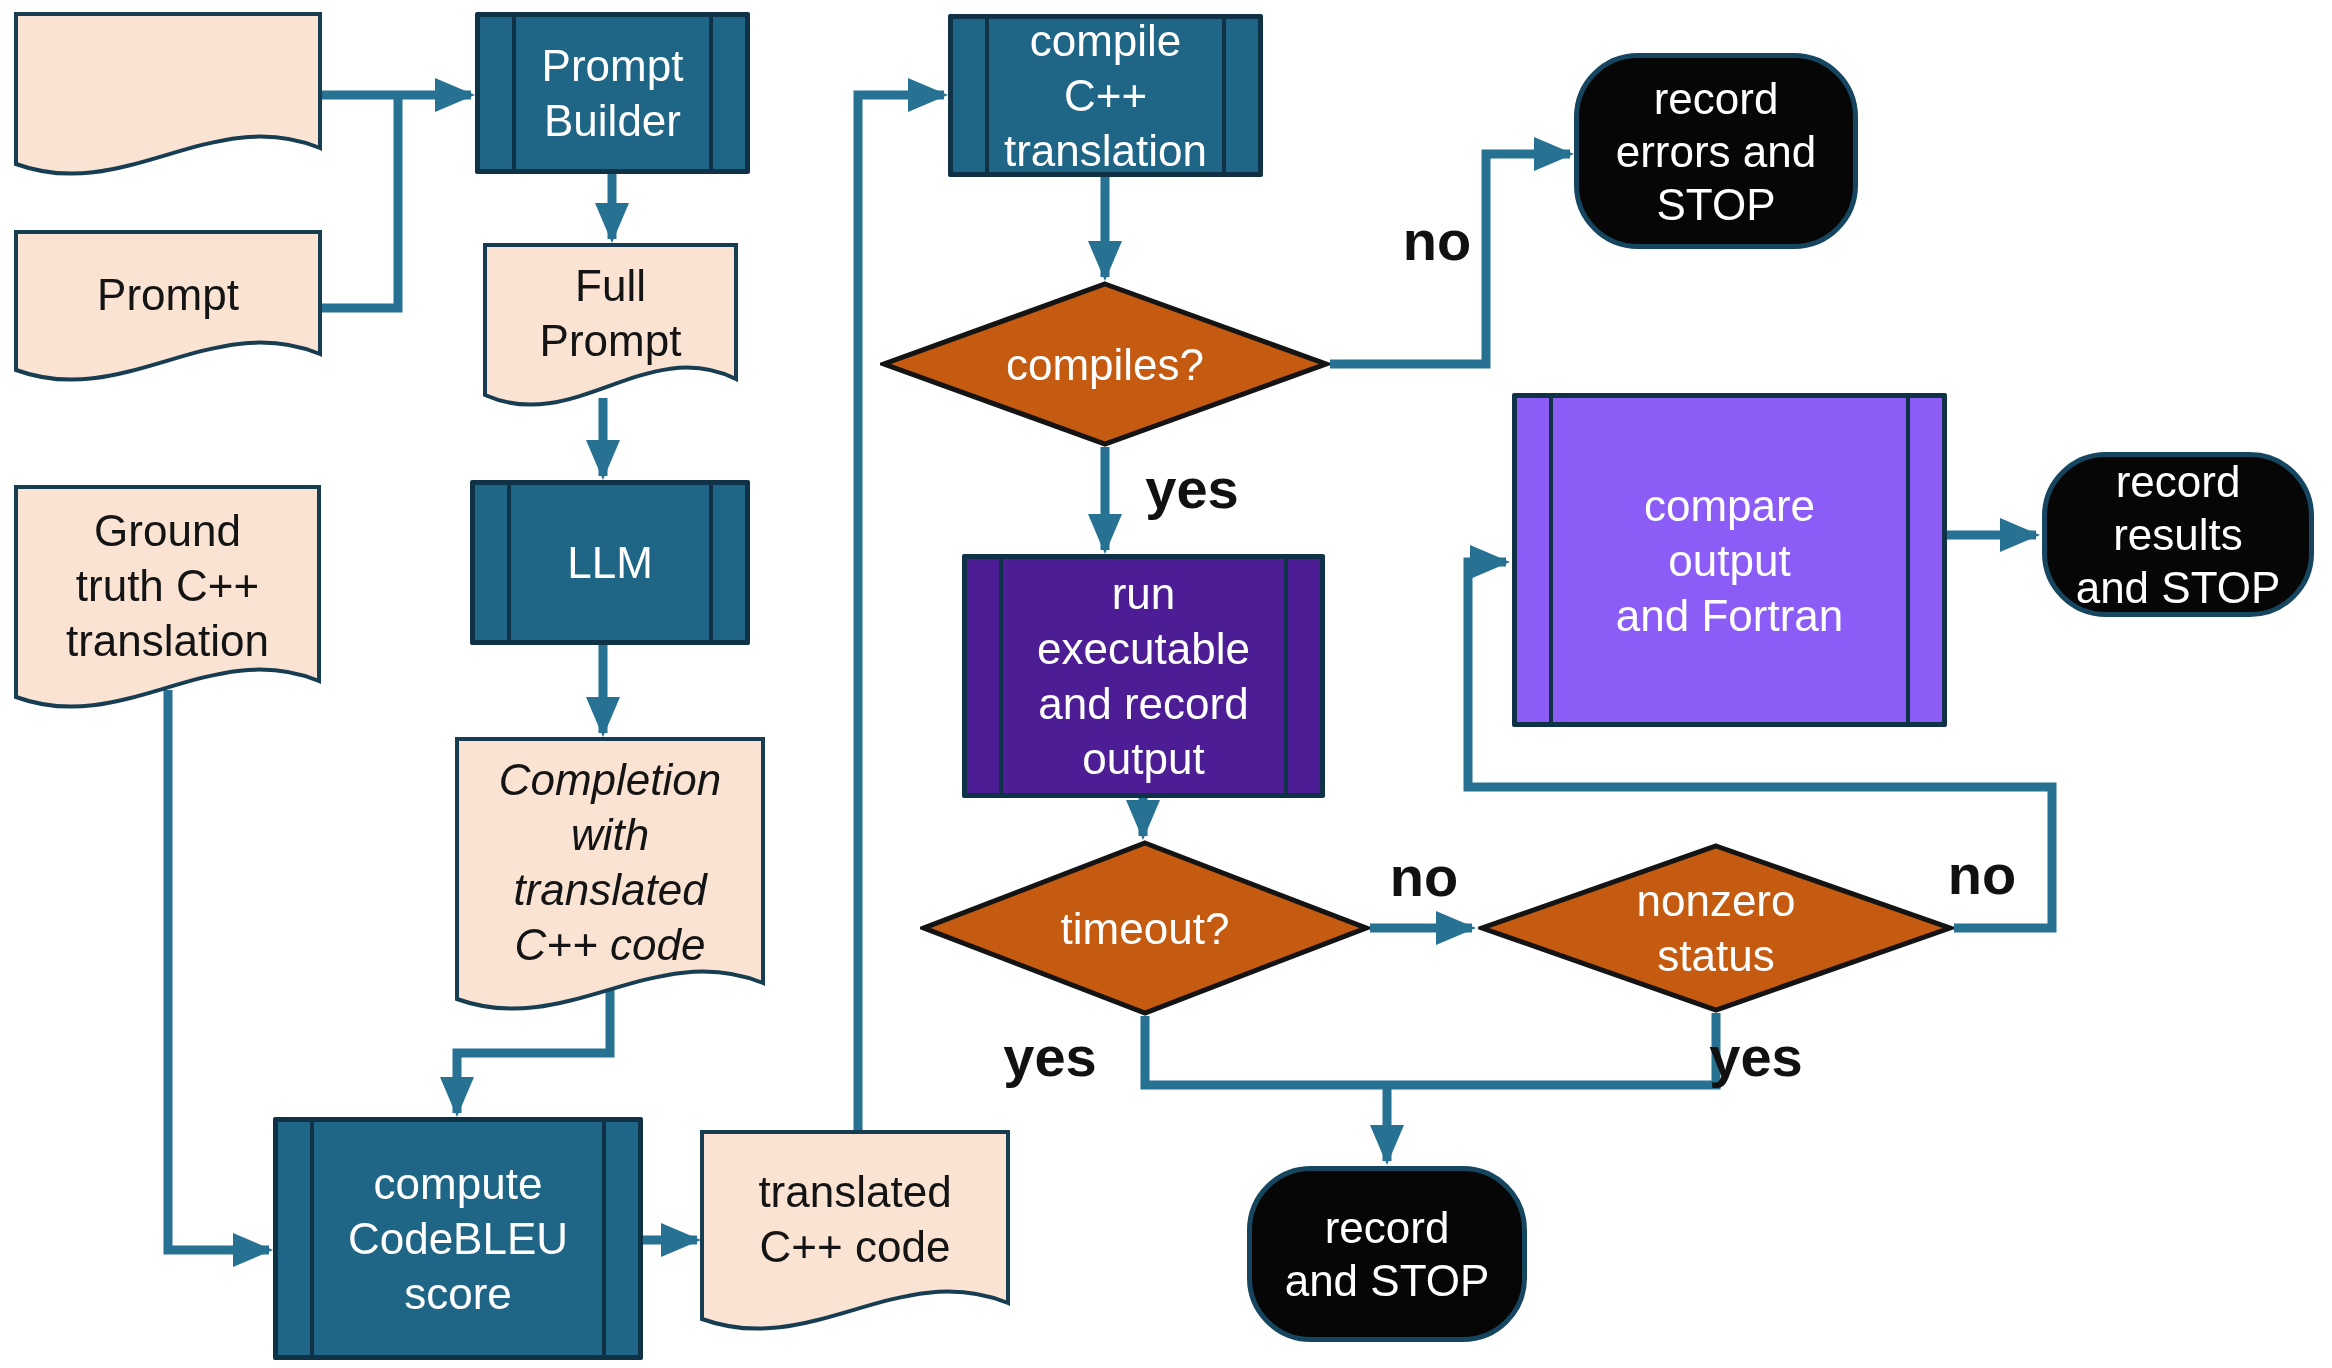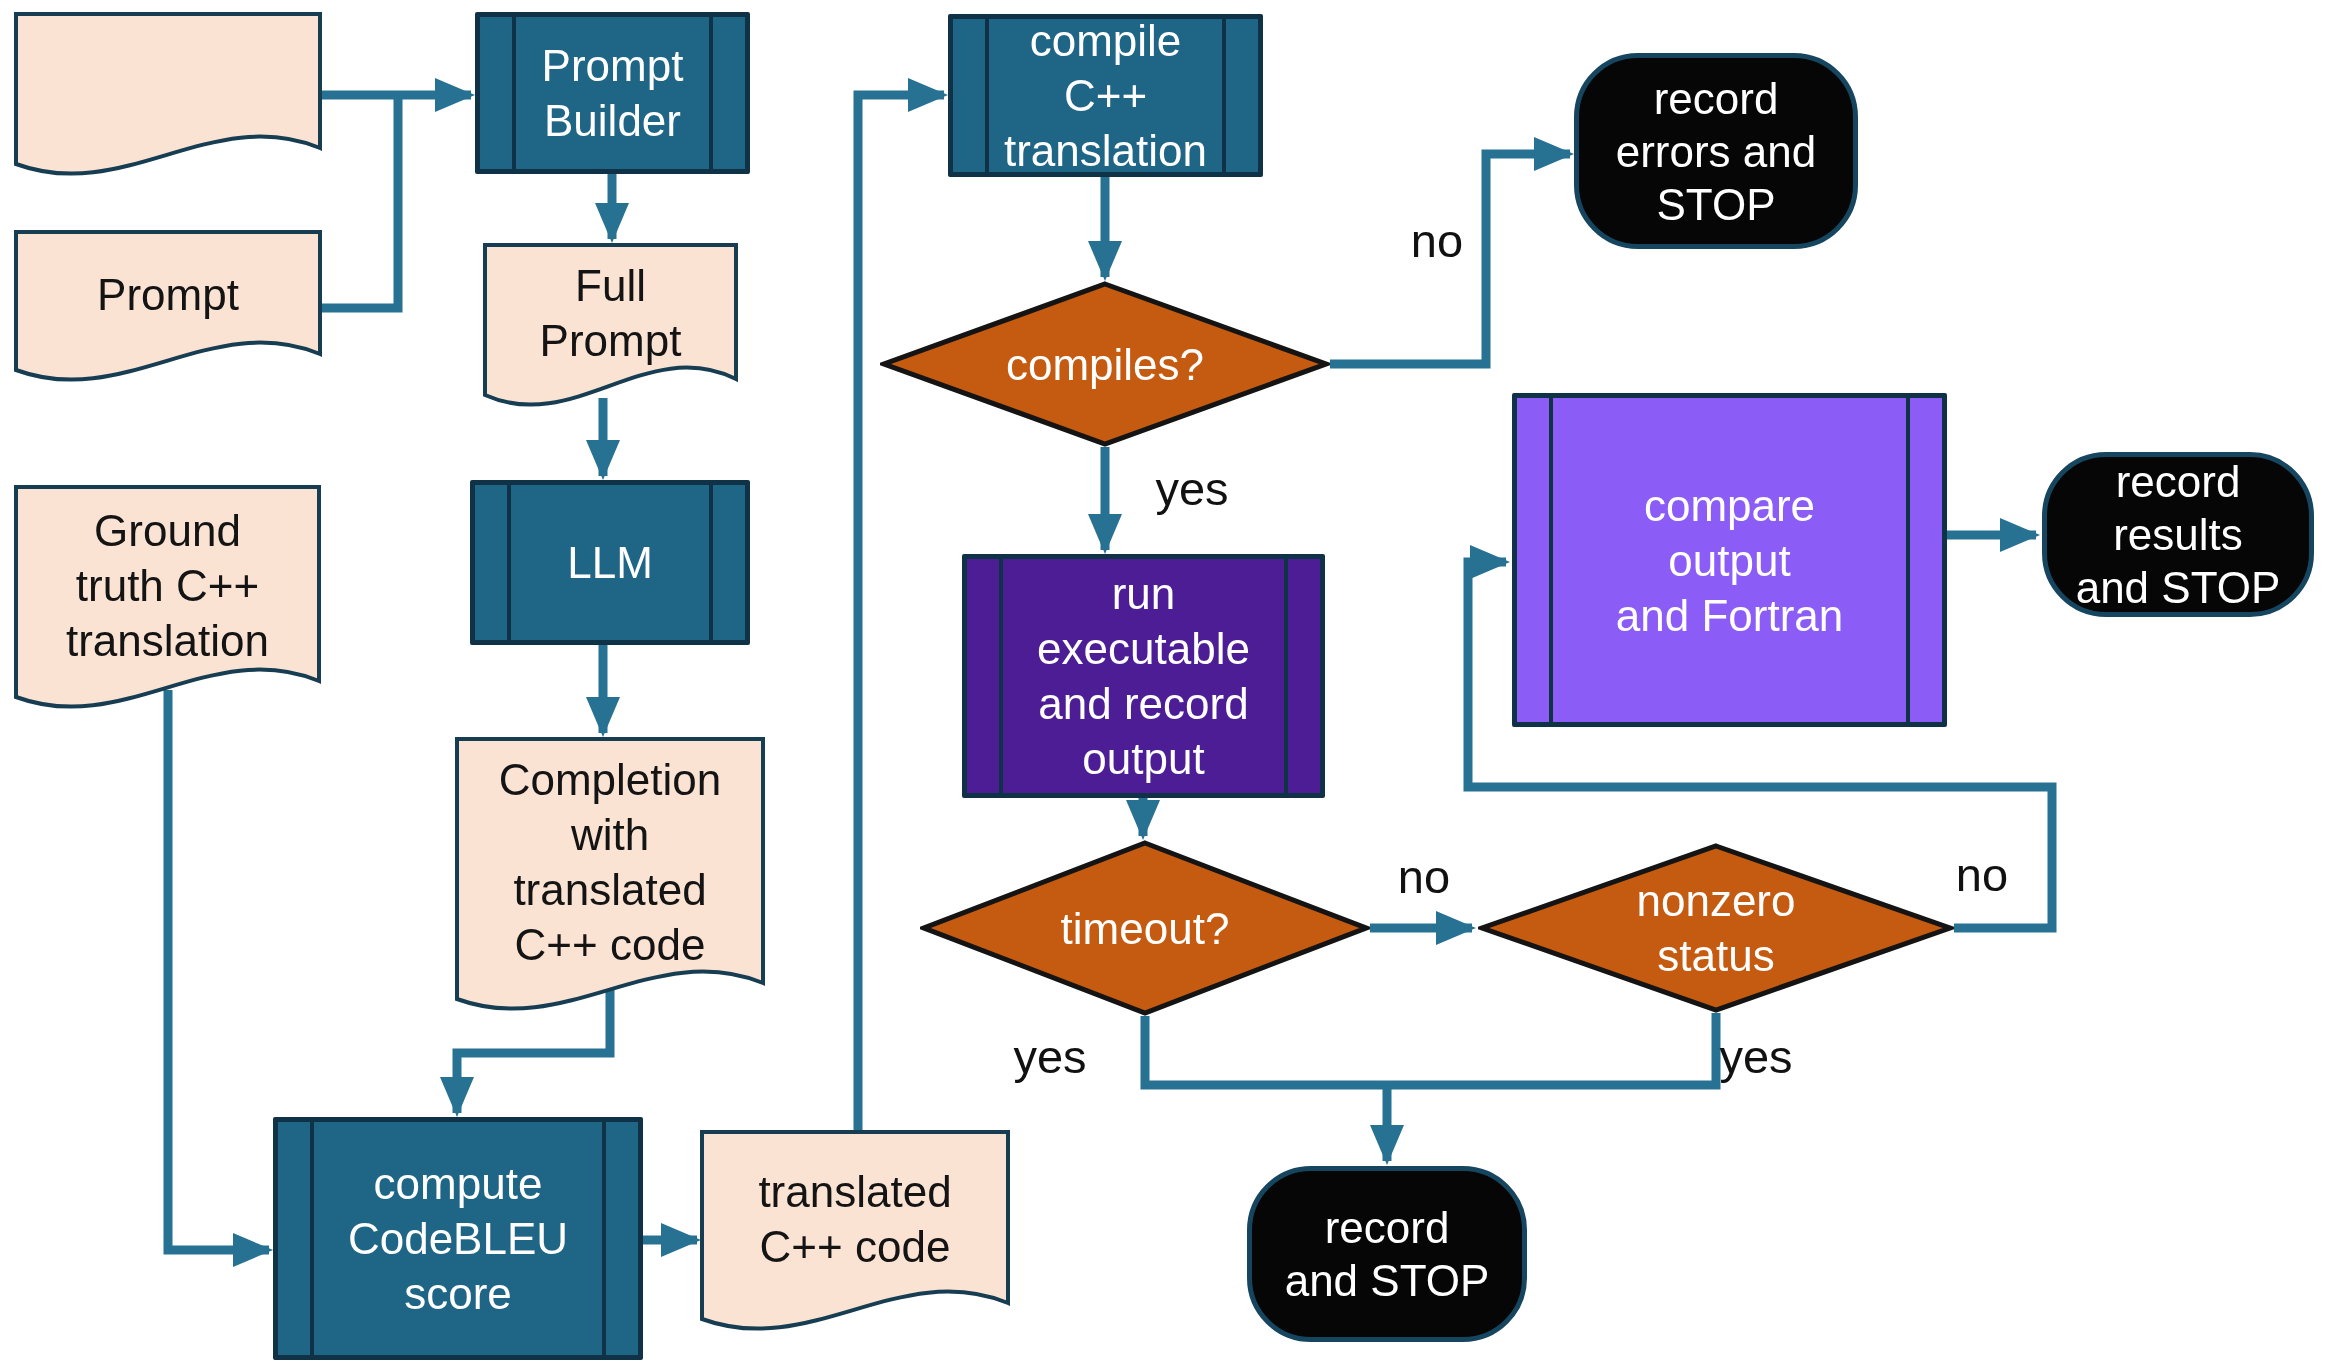--- a/index.html
+++ b/index.html
@@ -20,21 +20,21 @@
     text-align: center; font-size: 44px; line-height: 55px; pointer-events: none;
   }
   .node.process {
     border-style: solid; border-width: 5px; border-radius: 2px;
   }
   .process .sidebar { position: absolute; top: 0; bottom: 0; width: 4px; }
   .node.terminator { border-style: solid; border-width: 5px; border-radius: 64px; }
   .node.terminator .label { line-height: 53px; }
   .edge-label {
     position: absolute; transform: translate(-50%, -50%);
-    font-size: 47px; font-weight: 400; white-space: nowrap;
+    font-size: 56px; font-weight: 700; white-space: nowrap;
   }
 </style>
 </head>
 <body>
 
 <div id="stage">
   <svg id="connectors" width="2332" height="1368" viewBox="0 0 2332 1368">
       <defs>
         <marker id="arrowhead" markerUnits="userSpaceOnUse" markerWidth="40" markerHeight="34" refX="36" refY="17" orient="auto">
           <path d="M0,0 L40,17 L0,34 Z" fill="#277192"></path>
@@ -105,21 +105,21 @@
         <div class="label" style="color: rgb(20, 20, 20); bottom: 28px;">
           <div>Ground</div>
           <div>truth C++</div>
           <div>translation</div>
         </div>
       </div>
       <div class="node document" style="left: 455px; top: 737px; width: 310px; height: 278px;">
         <svg class="shape-svg" width="310" height="278" viewBox="0 0 310 278">
           <path d="M2,2 H308 V246 C 198.4,202 111.6,302 2,262 Z" fill="#fbe3d4" stroke="#173d52" stroke-width="4"></path>
         </svg>
-        <div class="label" style="color: rgb(20, 20, 20); bottom: 28px;">
+        <div class="label" style="color: rgb(20, 20, 20); bottom: 28px; font-style: italic;">
           <div>Completion</div>
           <div>with</div>
           <div>translated</div>
           <div>C++ code</div>
         </div>
       </div>
       <div class="node process" style="left: 273px; top: 1117px; width: 370px; height: 243px; background: rgb(31, 101, 133); border-color: rgb(15, 50, 70);">
         <div class="sidebar" style="left: 32px; background: rgb(15, 50, 70);"></div>
         <div class="sidebar" style="right: 32px; background: rgb(15, 50, 70);"></div>
         <div class="label" style="color: rgb(255, 255, 255);">

